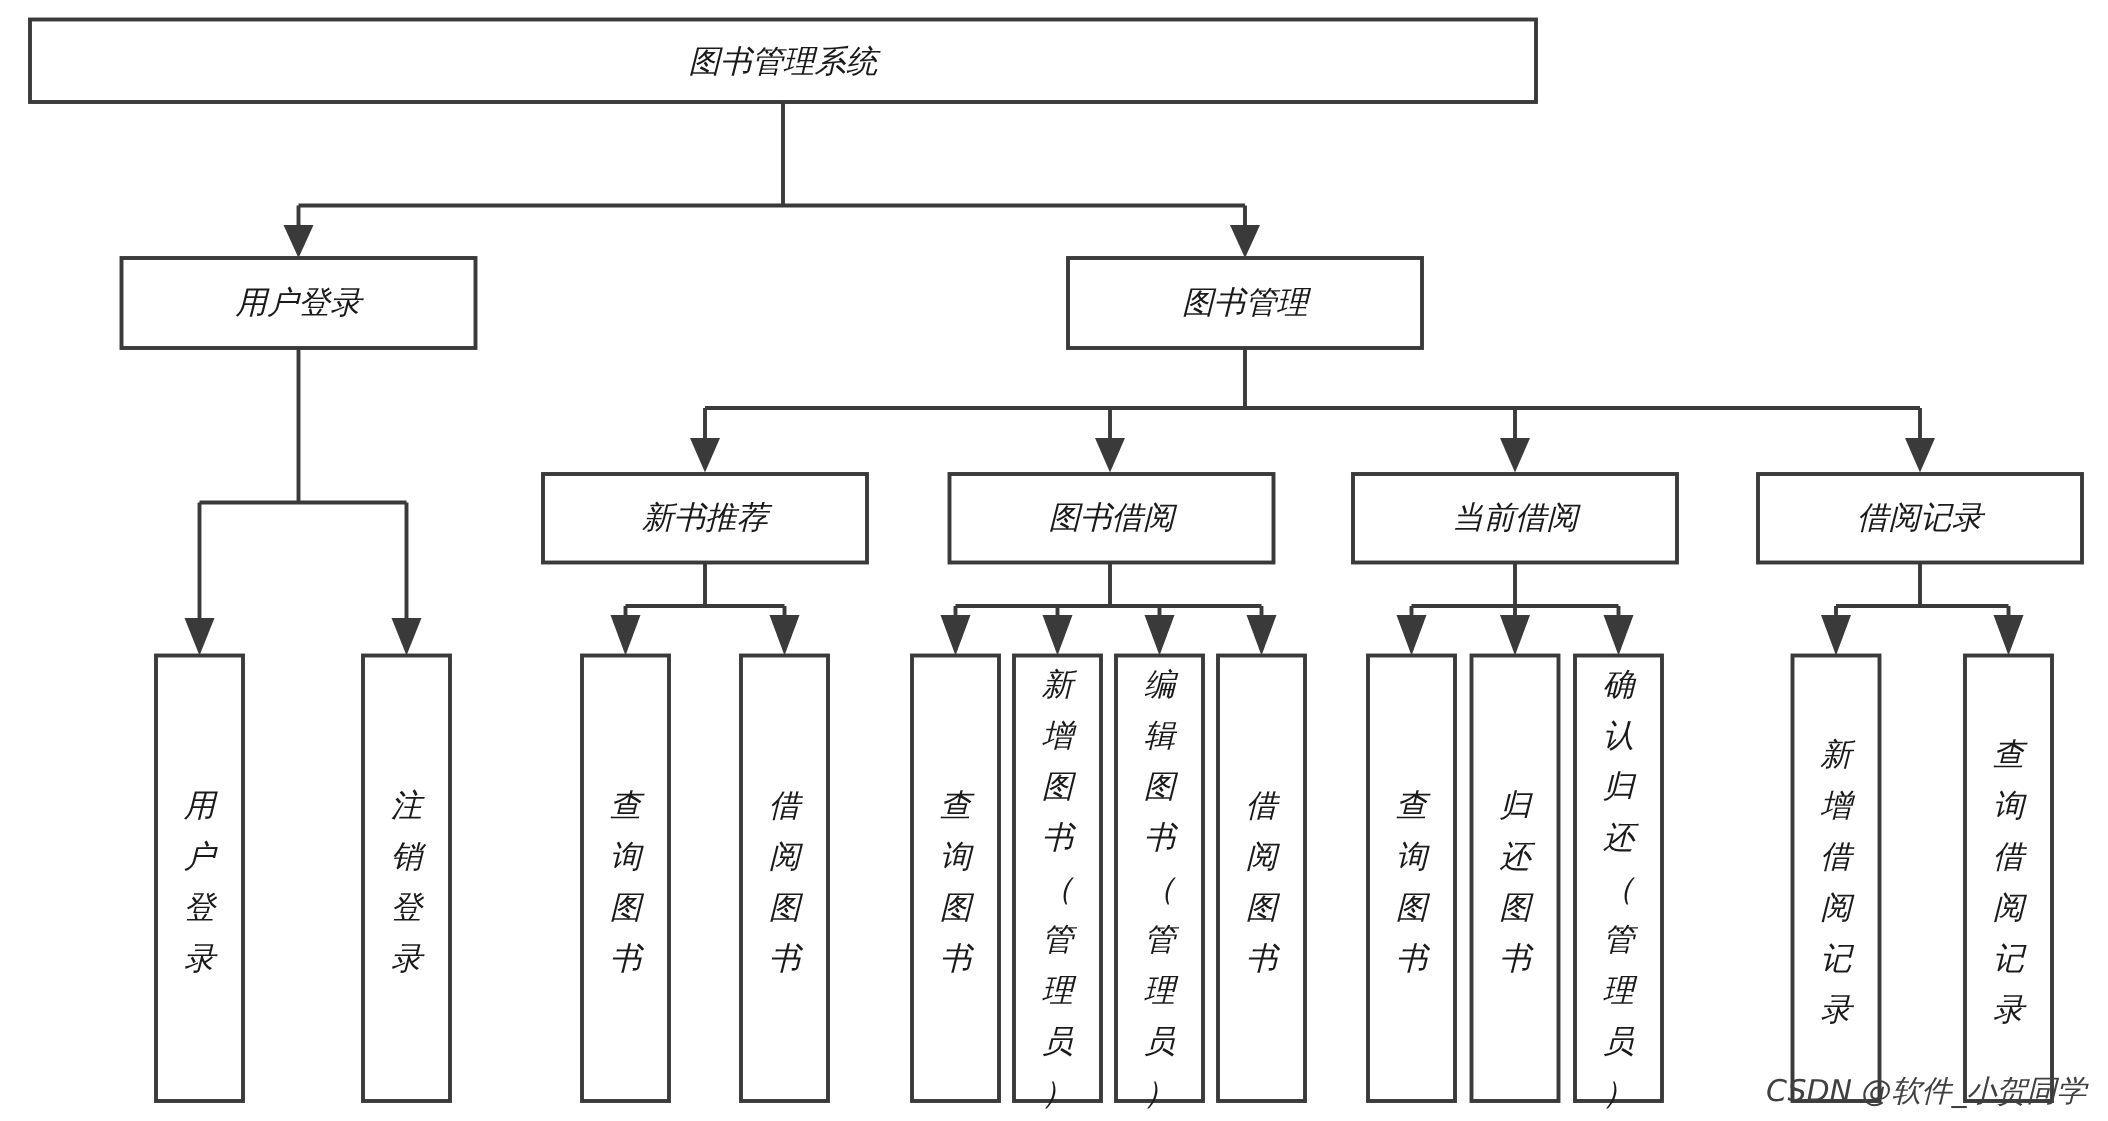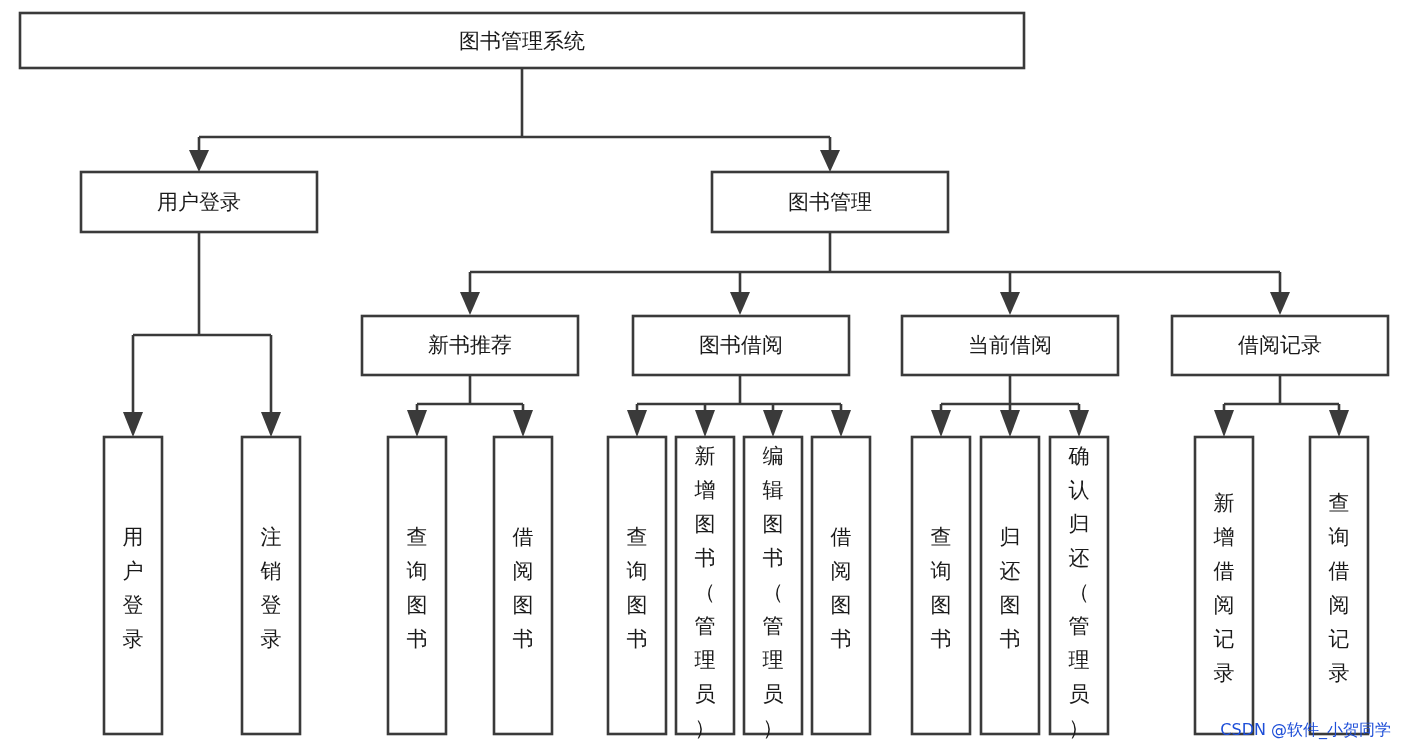--- a/index.html
+++ b/index.html
@@ -11,20 +11,21 @@
     width: 1405px;
     height: 747px;
     font-family: "DejaVu Sans", "Liberation Sans", sans-serif;
     overflow: hidden;
   }
   #diagram-root {
     position: relative;
     width: 1405px;
     height: 747px;
     background: #ffffff;
+    font-style: italic;
   }
   svg#flow {
     position: absolute;
     top: 0;
     left: 0;
     width: 1405px;
     height: 747px;
     display: block;
   }
   .node-box {
@@ -53,22 +54,22 @@
     font-family: "DejaVu Sans", "Liberation Sans", sans-serif;
     font-size: 21px;
     fill: #1a1a1a;
     text-anchor: middle;
   }
   .watermark {
     position: absolute;
     right: 14px;
     bottom: 6px;
     font-family: "DejaVu Sans", "Liberation Sans", sans-serif;
-    font-size: 16px;
-    color: #1d4ed8;
+    font-size: 20px;
+    color: #404040;
     white-space: nowrap;
     user-select: none;
   }
 </style>
 </head>
 <body>
 
 <div id="diagram-root">
 
   <svg id="flow" viewBox="0 0 1405 747">

